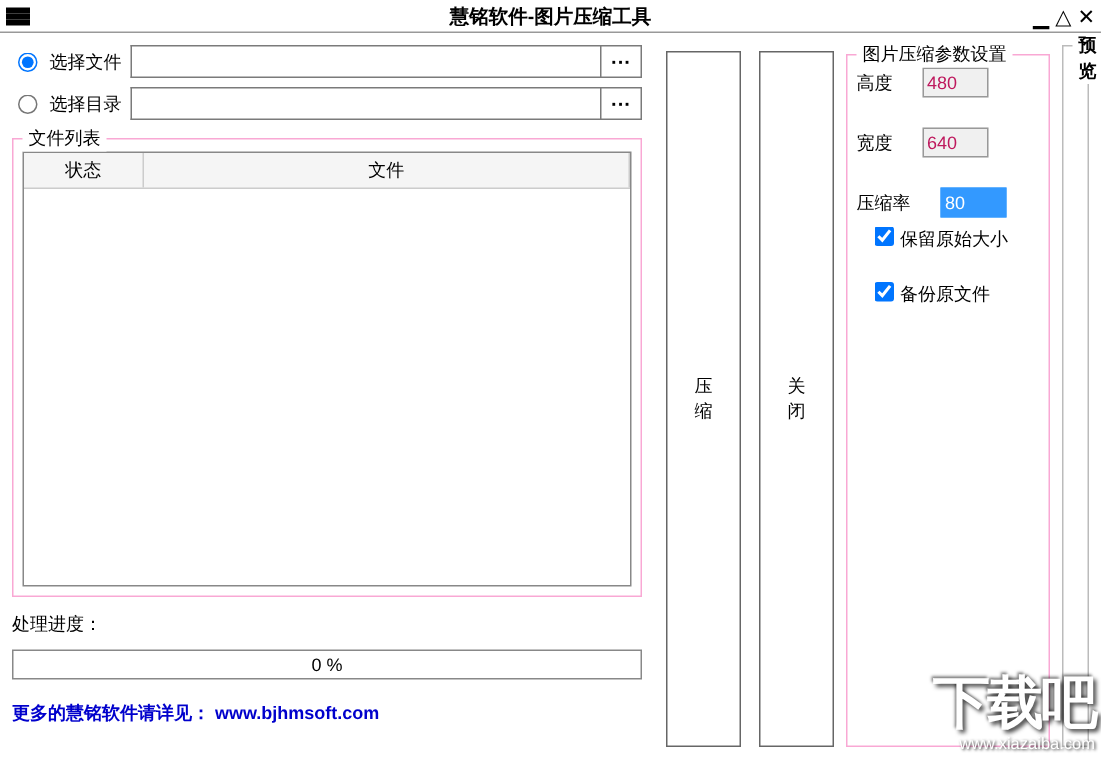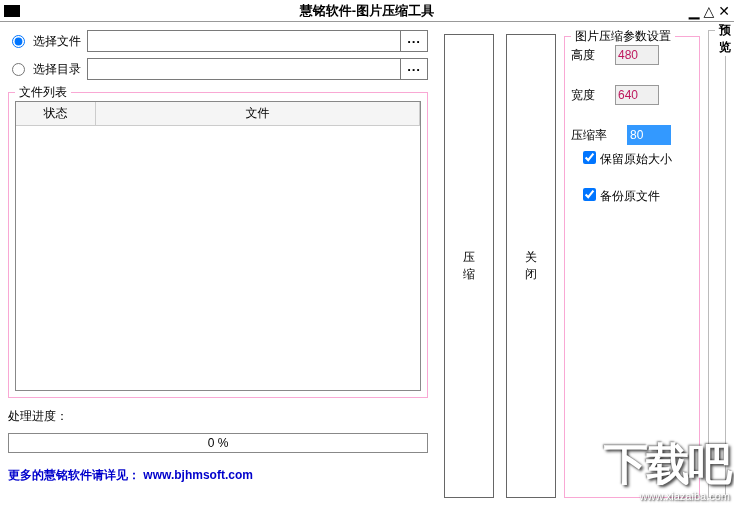--- a/index.html
+++ b/index.html
@@ -35,21 +35,21 @@
 .param-input { width: 44px; border: 1px solid #999; padding: 2px; font-size: 12px; text-align: left; }
 .param-input[disabled] { background: #f0f0f0; color: #be185d; }
 .param-input.active { background: #fff; border: 1px solid #3399ff; color: #000; }
 .param-input.highlighted { background: #3399ff; color: #fff; }
 .cb-row { display: flex; align-items: flex-start; gap: 4px; margin-right: 16px; }
 .cb-row input { margin: 0; }
 .param-buttons { display: flex; gap: 8px; justify-content: center; margin-top: 6px; }
 .preview-box { border: 1px solid #bbb; flex: 1; position: relative; padding: 8px; min-height: 240px; font-weight: bold; }
 .preview-legend { position: absolute; top: -9px; left: 6px; background: #fff; padding: 0 4px; }
 .watermark { position: absolute; right: 4px; bottom: 4px; text-align: right; color: #fff; pointer-events: none; }
-.watermark-big { font-size: 44px; font-weight: bold; text-shadow: 2px 2px 3px rgba(0,0,0,0.7), -1px -1px 2px rgba(0,0,0,0.5); letter-spacing: -2px; }
+.watermark-big { font-size: 38px; font-weight: bold; text-shadow: 2px 2px 3px rgba(0,0,0,0.7), -1px -1px 2px rgba(0,0,0,0.5); letter-spacing: -2px; }
 .watermark-small { font-size: 11px; text-shadow: 1px 1px 2px rgba(0,0,0,0.8); margin-top: -4px; }
 </style>
 </head>
 <body>
 
 <div class="titlebar">
   <div class="titlebar-icon"></div>
   <div class="titlebar-title">慧铭软件-图片压缩工具</div>
   <div class="titlebar-controls">
     <span>▁</span>

